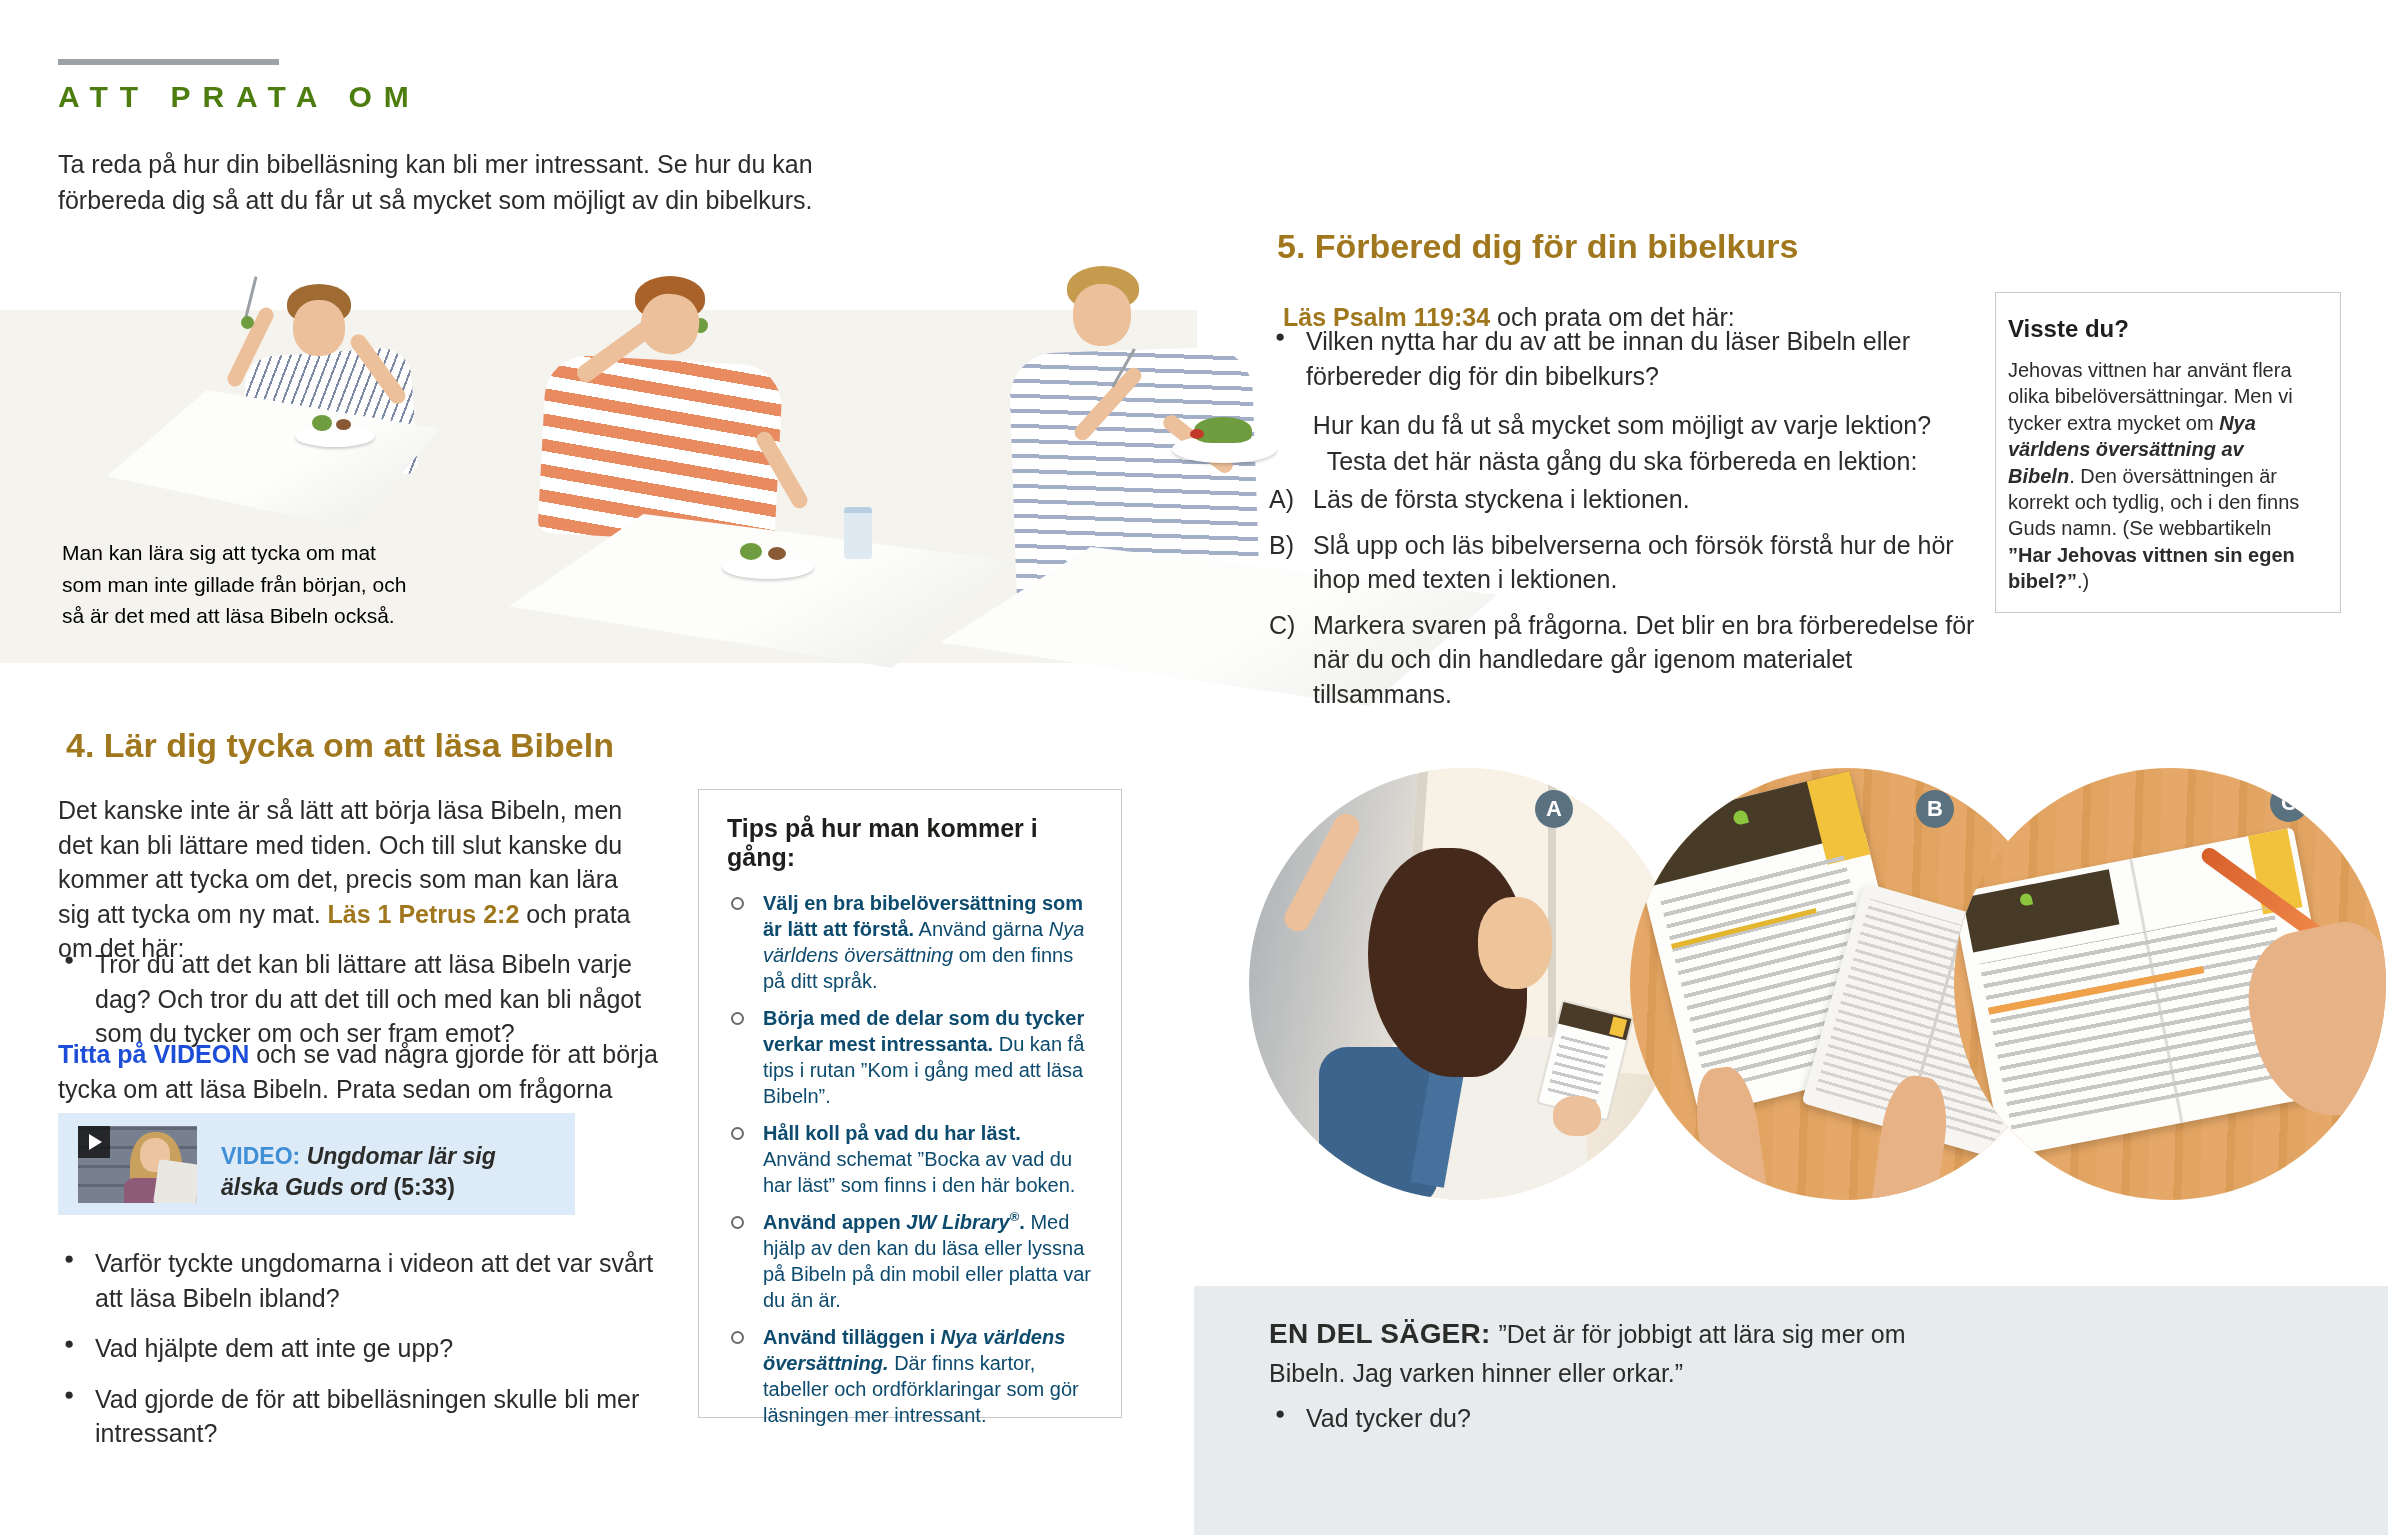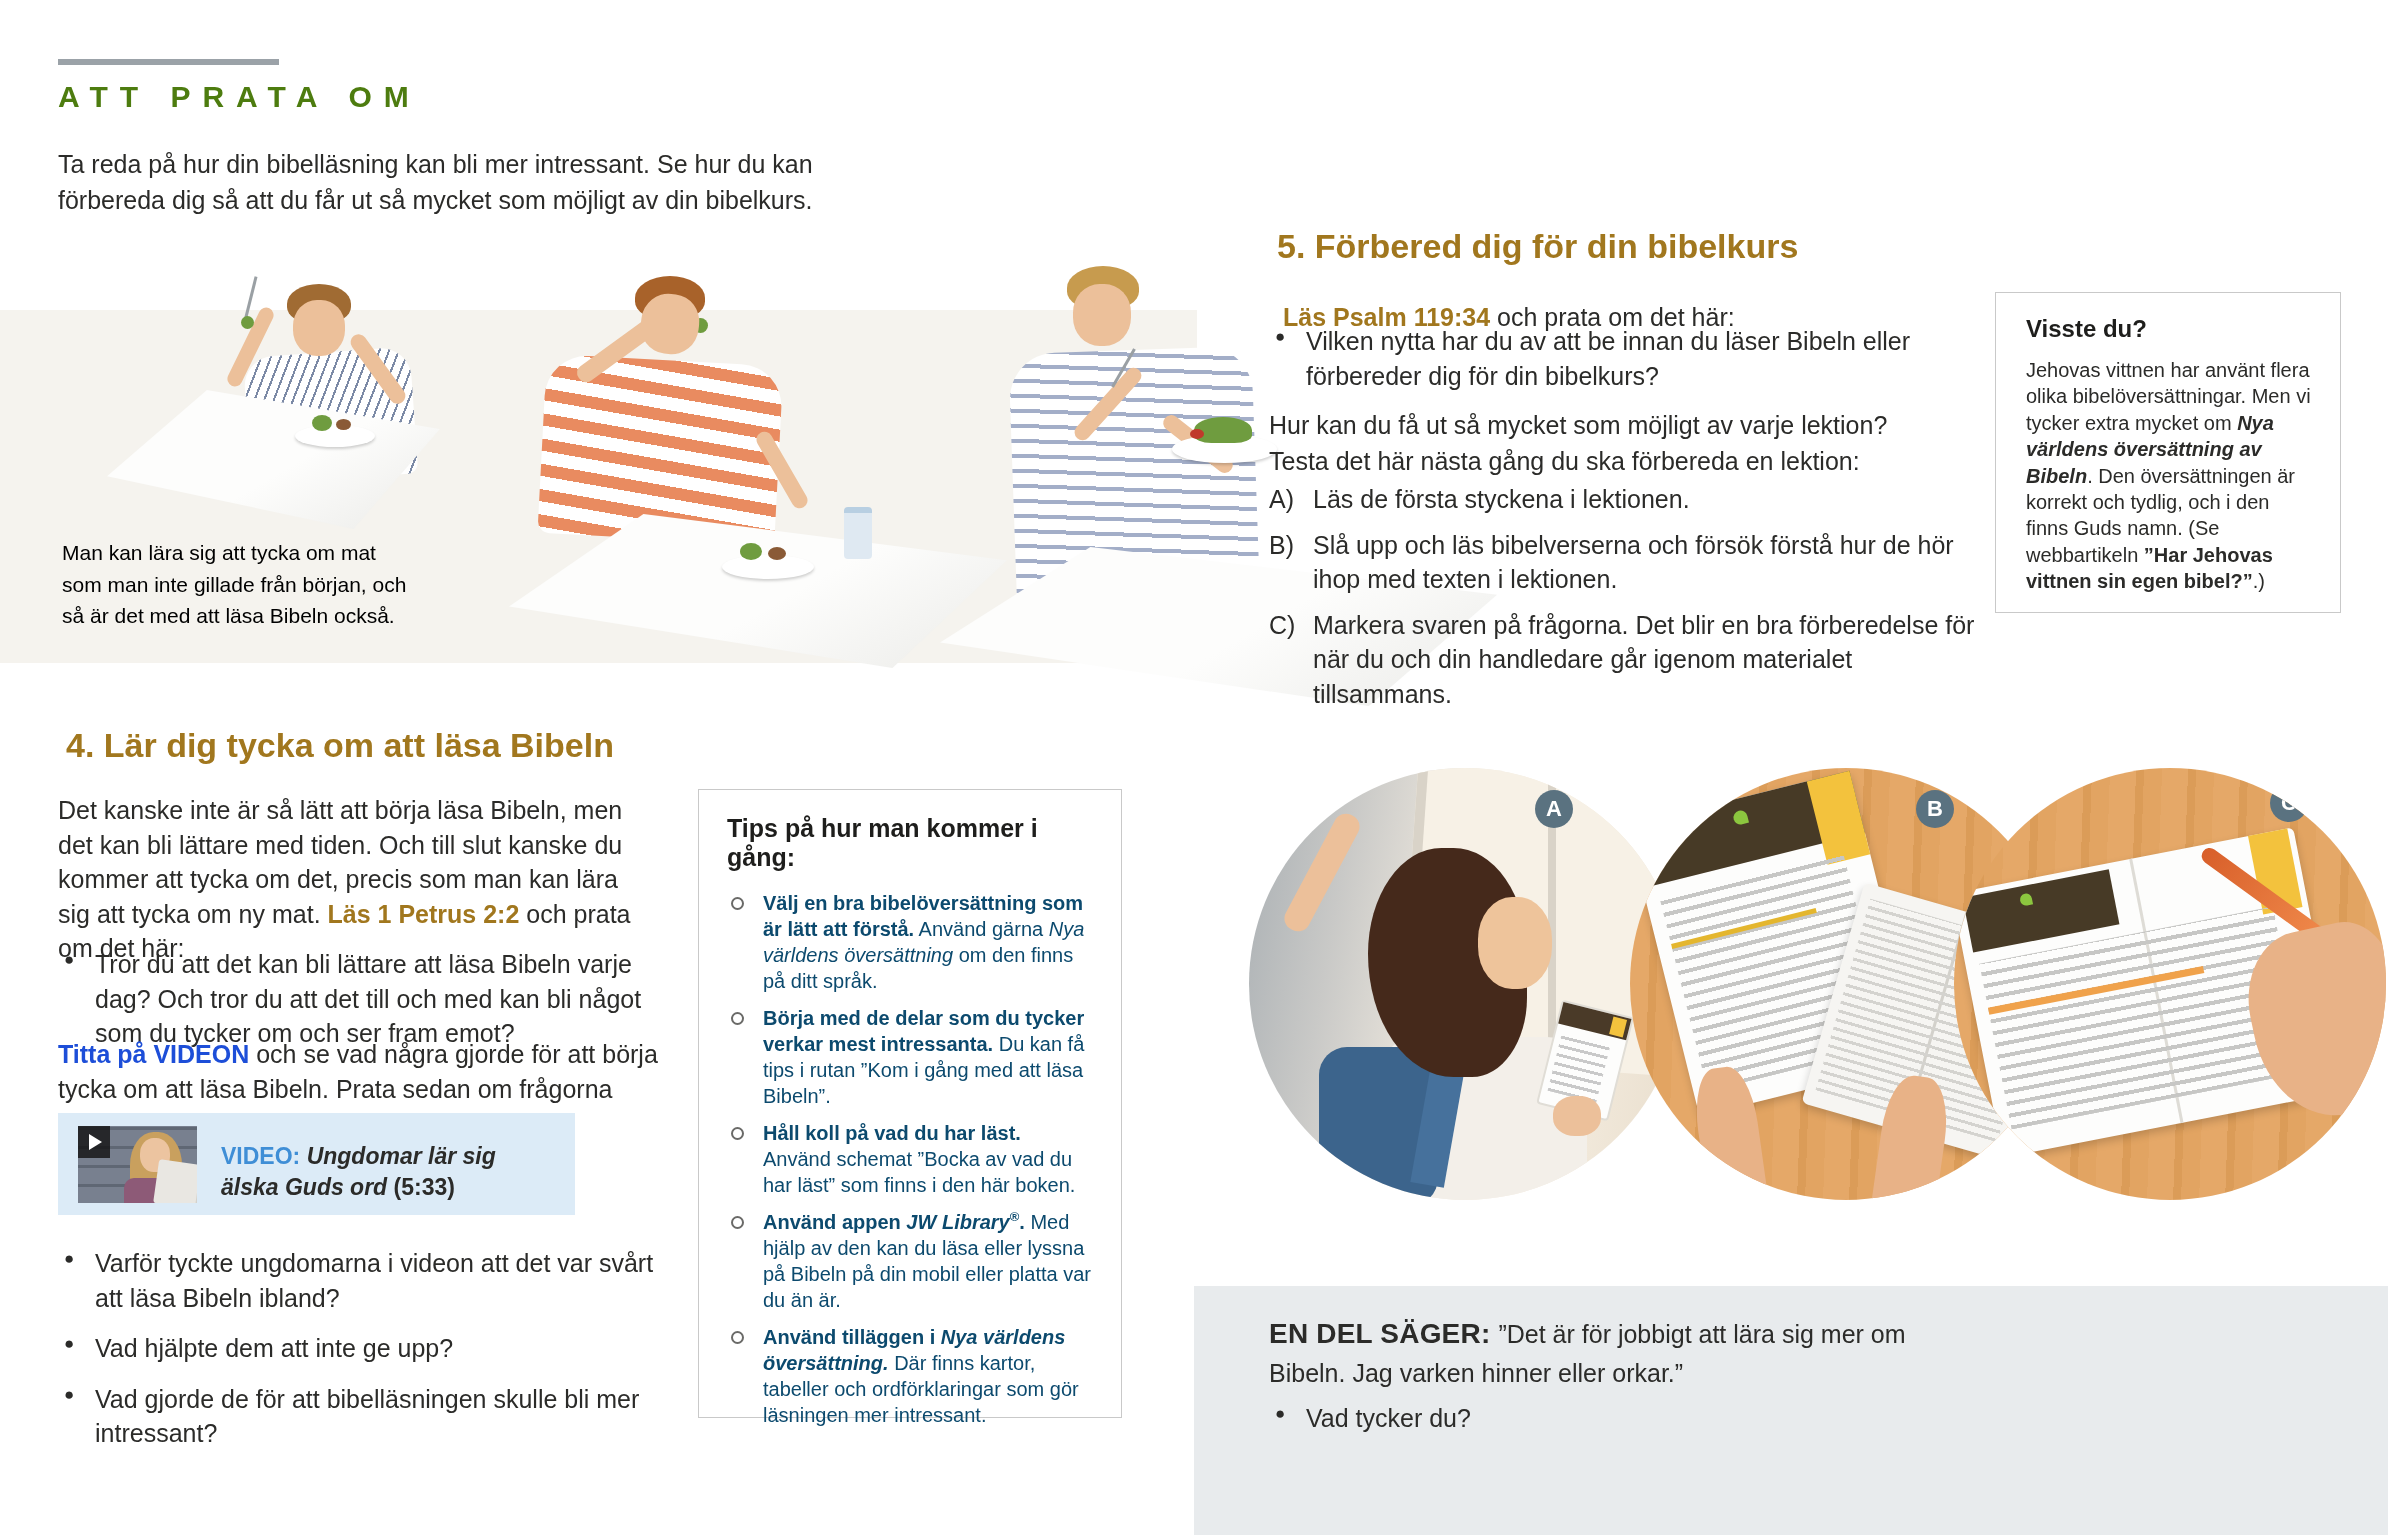--- a/index.html
+++ b/index.html
@@ -76,27 +76,27 @@
   .tips{left:698px;top:789px;width:424px;height:629px;background:#ffffff;border:1px solid #c9c9c9;box-sizing:border-box;padding:24px 28px 0 28px;}
   .tips h3{margin:0 0 18px 0;font-size:25px;font-weight:700;color:#1e1e1c;}
   .olist{list-style:none;margin:0;padding:0;}
   .olist li{position:relative;padding-left:36px;font-size:20px;line-height:1.3;margin-bottom:11px;color:#0c4a6e;}
   .olist li::before{content:"";position:absolute;left:4px;top:7px;width:9px;height:9px;border:2px solid #6a6a68;border-radius:50%;}
 
   
   .h5{left:1269px;top:219px;}
   .s5-read{left:1269px;top:286px;width:716px;font-size:25px;line-height:1.38;margin:14px;}
   .s5-bullets{left:1269px;top:324px;width:687px;}
-  .s5-para{left:1269px;top:408px;width:706px;font-size:25px;line-height:1.42;margin:0;}
+  .s5-para{left:1269px;top:408px;width:706px;font-size:25px;line-height:1.42;margin:0;text-align:center;}
   .steps{list-style:none;margin:0;padding:0;left:1269px;top:482px;width:706px;}
   .steps li{position:relative;padding-left:44px;font-size:25px;line-height:1.38;margin-bottom:11px;}
   .step-label{position:absolute;left:0;top:0;}
 
   
-  .know{left:1995px;top:292px;width:346px;height:321px;background:#ffffff;border:1px solid #c9c9c9;box-sizing:border-box;padding:22px 26px 0 30px;}
+  .know{left:1995px;top:292px;width:346px;height:321px;background:#ffffff;border:1px solid #c9c9c9;box-sizing:border-box;padding:22px 26px 0 12px;}
   .know h3{margin:0 0 14px 0;font-size:24px;font-weight:700;color:#1e1e1c;}
   .know p{margin:0;font-size:20px;line-height:1.32;}
 
   
   .photo{border-radius:50%;overflow:hidden;top:768px;width:432px;height:432px;}
   .photo-a{left:1249px;background:linear-gradient(100deg,#a9afb3 0%,#c9c9c7 22%,#efe9df 46%,#f8f1e5 62%,#e8ddcc 100%);}
   .wood{background:repeating-linear-gradient(92deg,#e5a868 0 26px,#db9c58 26px 34px,#e2a462 34px 52px);}
   .photo-b{left:1630px;}
   .photo-c{left:1954px;}
   .badge{position:absolute;width:38px;height:38px;border-radius:50%;background:#5a7280;color:#ffffff;

